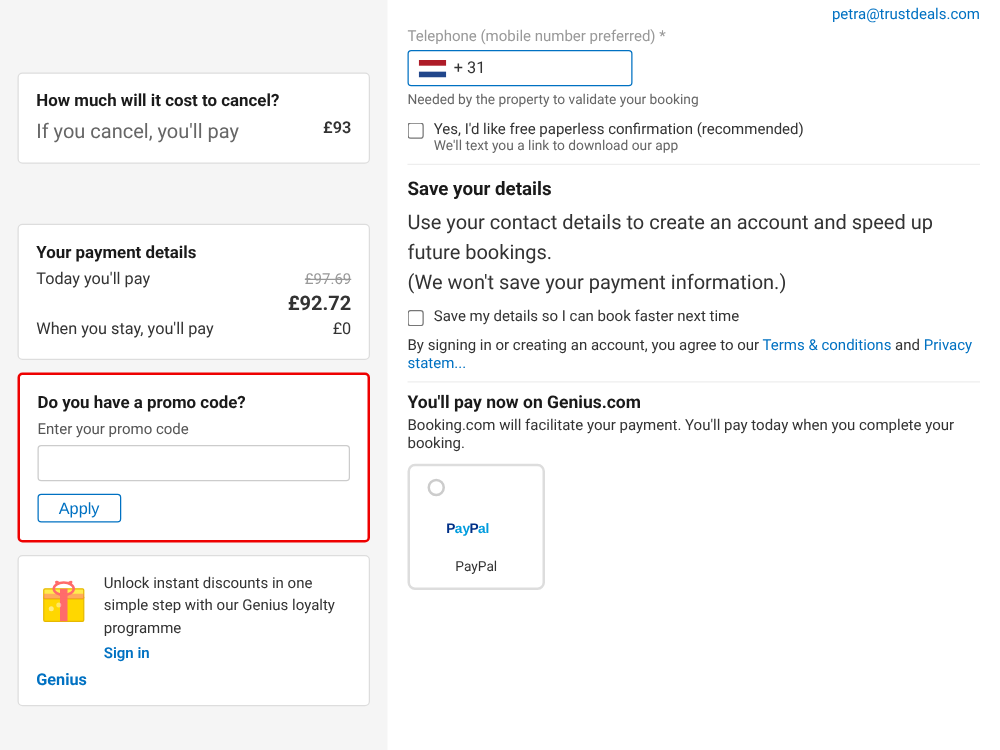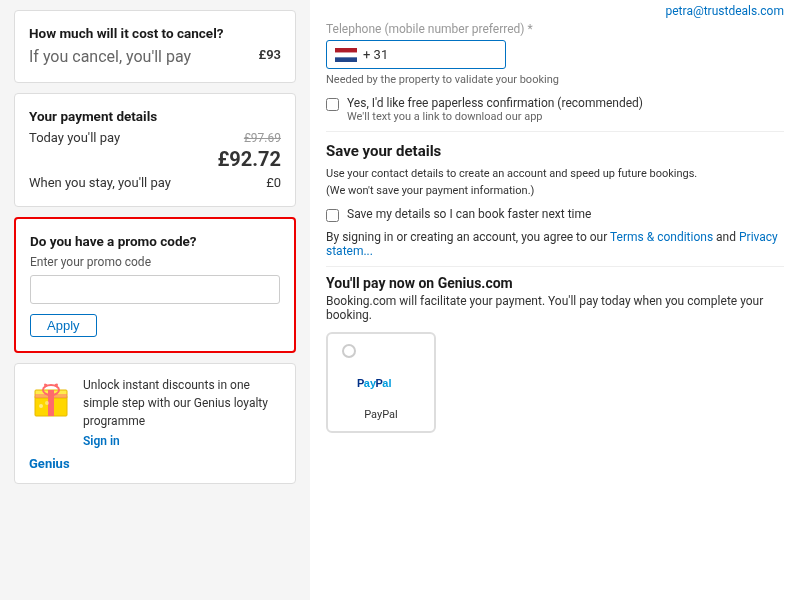--- a/index.html
+++ b/index.html
@@ -33,20 +33,21 @@
       background: #fff;
     }
 
     
     .card {
       background: #fff;
       border-radius: 4px;
       border: 1px solid #ddd;
       padding: 14px;
       margin-bottom: 10px;
+      margin-top: 48px;
     }
     .card-title {
       font-size: 13.5px;
       font-weight: 700;
       margin-bottom: 6px;
       color: #1a1a1a;
     }
     .card-sub {
       font-size: 16px;
       color: #666;
@@ -59,21 +60,21 @@
       font-size: 13px;
       margin-bottom: 2px;
     }
     .strikethrough {
       text-decoration: line-through;
       color: #999;
       font-size: 12px;
     }
     .amount-bold {
       font-weight: 700;
-      font-size: 20px;
+      font-size: 16px;
     }
 
     
     .promo-card {
       background: #fff;
       border-radius: 4px;
       border: 2.5px solid #e00;
       padding: 14px;
       margin-bottom: 10px;
     }
@@ -191,21 +192,21 @@
     }
 
     .section-title {
       font-size: 15px;
       font-weight: 700;
       color: #1a1a1a;
       margin-top: 10px;
       margin-bottom: 6px;
     }
     .section-body {
-      font-size: 11px;
+      font-size: 16px;
       color: #333;
       margin-bottom: 8px;
       line-height: 1.5;
     }
     .link-blue {
       color: #0071c2;
       text-decoration: none;
     }
 
     .pay-now-title {

